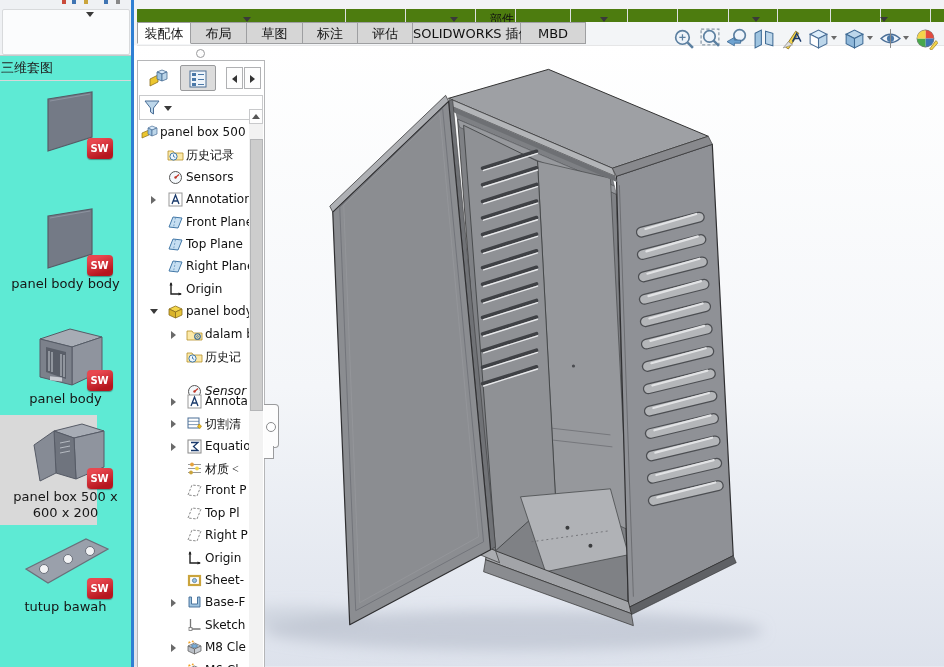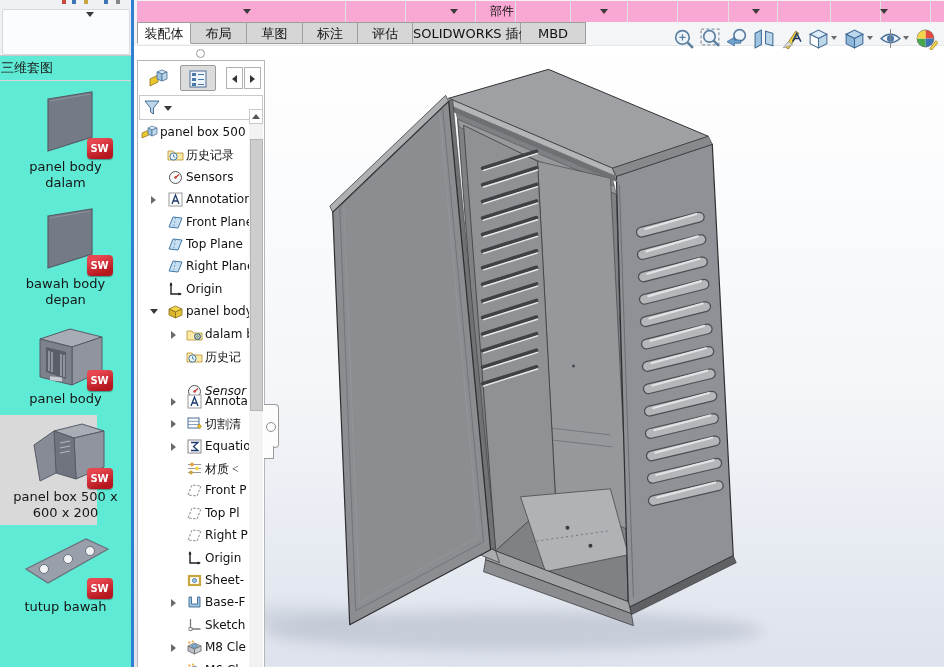--- a/index.html
+++ b/index.html
@@ -1,20 +1,20 @@
 <!DOCTYPE html>
 <html><head>
 <meta charset="utf-8">
 <style>
   html,body{margin:0;padding:0;background:#e8eaee;}
   #app{position:relative;width:944px;height:667px;overflow:hidden;
        font-family:"DejaVu Sans","Liberation Sans",sans-serif;background:#f2f3f5;}
   
-  .ribbon-strip{position:absolute;left:137px;top:1px;width:807px;height:22px;
-    background:#f9a8d4;border-bottom:1px solid #d6d7d9;}
+  .ribbon-strip{position:absolute;left:137px;top:9px;width:807px;height:22px;
+    background:#4d7c0f;border-bottom:1px solid #d6d7d9;}
   .ribbon-sep{position:absolute;top:0;width:1px;height:22px;background:#dfe1e3;}
   .caret{width:0;height:0;border-left:4px solid transparent;border-right:4px solid transparent;
     border-top:5px solid #3a3a3a;position:absolute;}
   .ribbon-label{position:absolute;top:2px;font-size:12px;color:#111;}
   .topleft-box{position:absolute;left:0;top:0;width:131px;height:55px;background:#eff1f4;}
   .topleft-inner{position:absolute;left:2px;top:9px;width:126px;height:44px;background:#fbfcfd;
     border:1px solid #d8dadc;border-radius:2px;}
   .minipix{position:absolute;top:0;width:4px;height:4px;}
   
   .tabrow-bg{position:absolute;left:137px;top:22px;width:807px;height:23px;
@@ -344,31 +344,30 @@
     <div class="library-title-line"></div>
     <div id="lib-items">
         <div class="lib-item" style="top: 33px;">
           <div class="lib-thumb">
             <svg width="92" height="66" viewBox="0 0 92 66" style="display:block;margin:0 auto;">
               <polygon points="28,10 72,3 72,48 28,62" fill="#747a86" stroke="#565b66" stroke-width="1.2"></polygon>
               <line x1="30" y1="12" x2="70" y2="5" stroke="#8d93a0" stroke-width="1"></line>
             </svg>
             <div class="sw-badge">SW</div>
           </div>
-          <div class="lib-caption">panel body dalam</div>
         </div>
         <div class="lib-item" style="top: 150px;">
           <div class="lib-thumb">
             <svg width="92" height="66" viewBox="0 0 92 66" style="display:block;margin:0 auto;">
               <polygon points="28,10 72,3 72,48 28,62" fill="#747a86" stroke="#565b66" stroke-width="1.2"></polygon>
               <line x1="30" y1="12" x2="70" y2="5" stroke="#8d93a0" stroke-width="1"></line>
             </svg>
             <div class="sw-badge">SW</div>
           </div>
-          <div class="lib-caption">bawah body depan</div>
+          <div class="lib-caption">panel body body</div>
         </div>
         <div class="lib-item" style="top: 265px;">
           <div class="lib-thumb">
             <svg width="92" height="66" viewBox="0 0 92 66" style="display:block;margin:0 auto;">
               <polygon points="20,18 50,8 82,16 52,26" fill="#a7acb5" stroke="#565b66"></polygon>
               <polygon points="82,16 82,50 52,64 52,26" fill="#8f949e" stroke="#565b66"></polygon>
               <polygon points="20,18 52,26 52,64 20,56" fill="#7c818b" stroke="#565b66"></polygon>
               <polygon points="26,26 46,31 46,58 26,51" fill="#595e68"></polygon>
               <g stroke="#c8ccd2" stroke-width="1">
                 <line x1="29" y1="30" x2="29" y2="50"></line>

